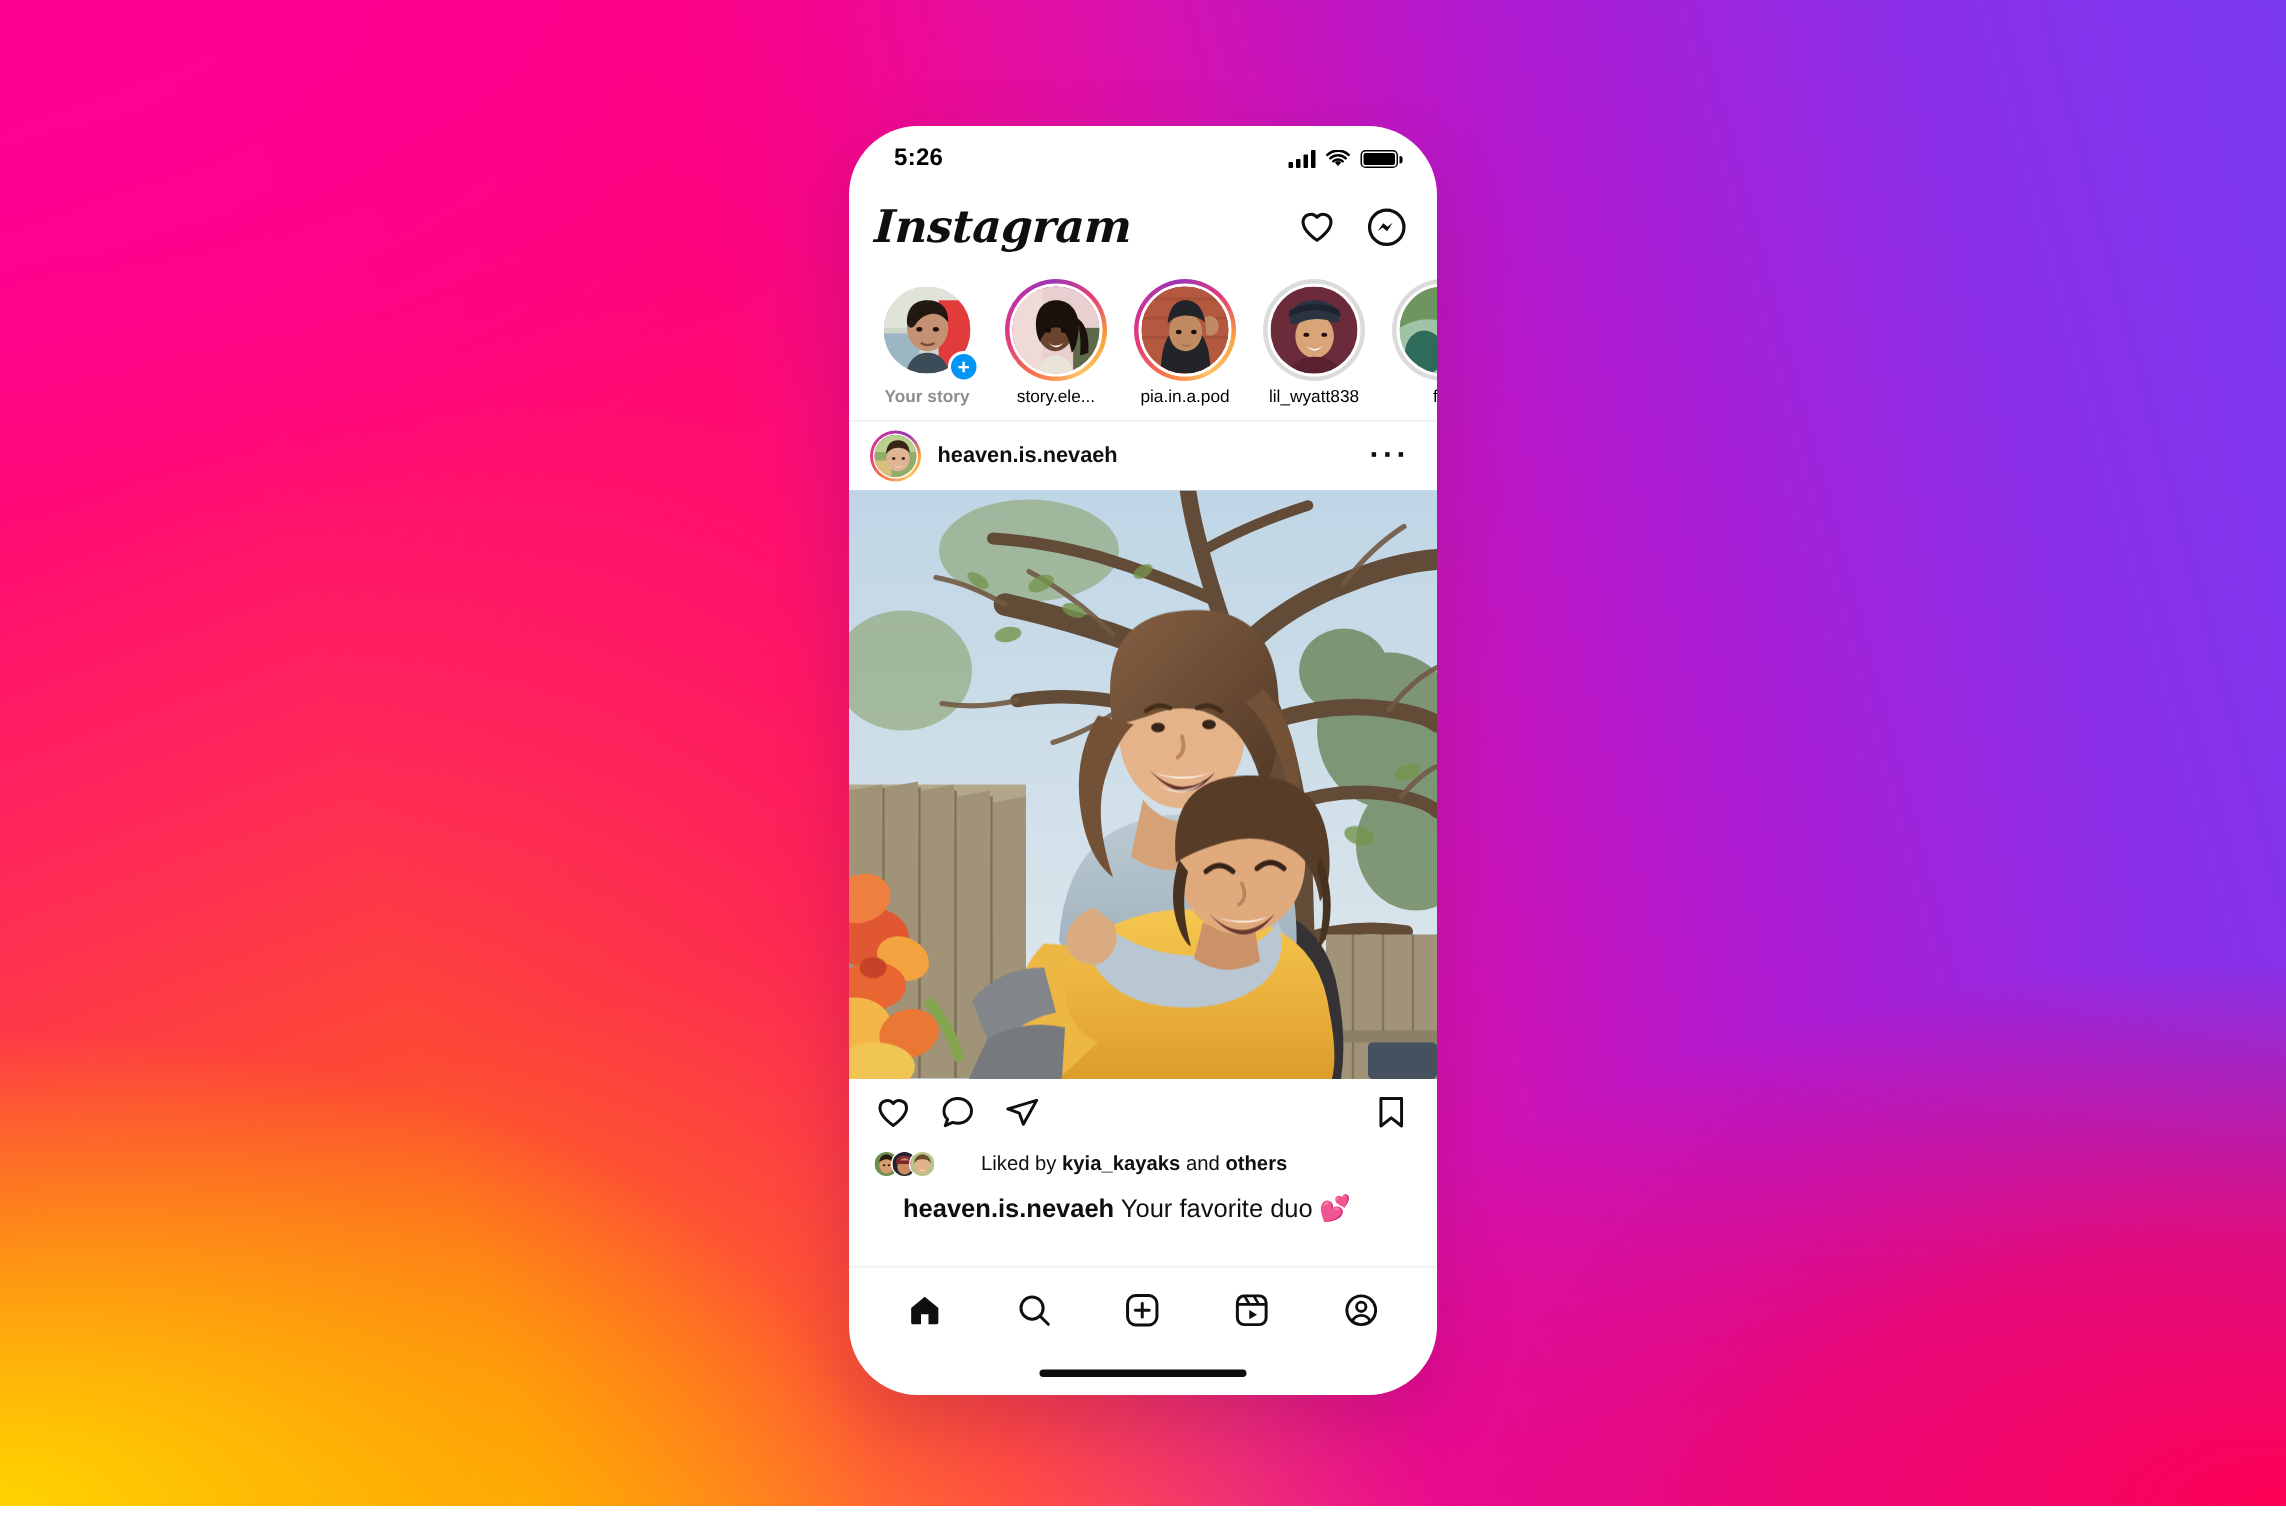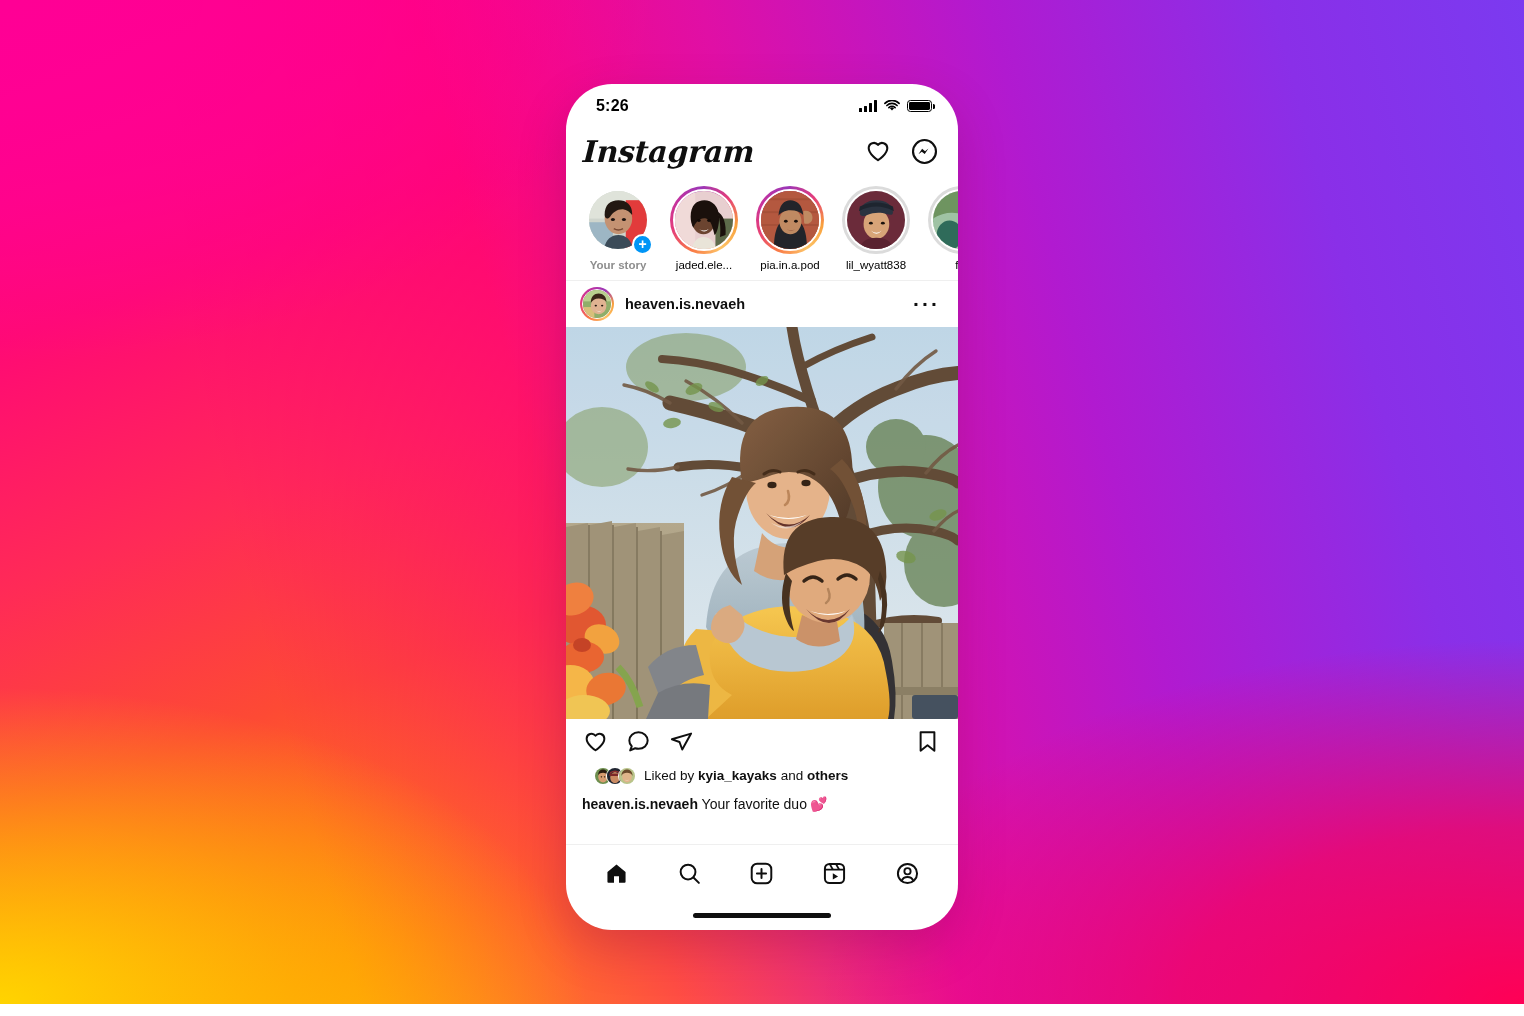--- a/index.html
+++ b/index.html
@@ -183,37 +183,37 @@
     height:44px;
     display:flex; align-items:center;
     padding:0 18px 0 17px;
   }
   .action-group { display:flex; align-items:center; gap:18px; }
   #save-icon { margin-left:auto; }
 
   
   #likes-row {
     display:flex; align-items:center;
-    padding:0 28px; height:25px;
-    font-size:13.5px; color:#0f0f0f;
+    padding:0 16px; height:25px;
+    font-size:13.5px; color:#0f0f0f;gap:22px;
   }
   #like-avatars {
     display:flex; margin-right:8px;
   }
   .like-av {
     width:18px; height:18px; border-radius:50%;
     border:1.6px solid #fff; overflow:hidden;
     position:relative; margin-left:-6px;
   }
   .like-av:first-child { margin-left:0; }
   #likes-text b { font-weight:700; }
 
   #caption-row {
     padding:7px 16px 0;
-    font-size:14px; color:#0f0f0f; line-height:1.3;
+    font-size:17px; color:#0f0f0f; line-height:1.3;margin-left:20px;
   }
   #caption-row b { font-weight:700; }
 
   
   #tab-bar {
     position:absolute; left:0; right:0; bottom:28px;
     height:58px;
     display:flex; align-items:center; justify-content:space-around;
     padding:0 14px;
     border-top:1px solid #efefef;
@@ -312,21 +312,21 @@
               <ellipse cx="31" cy="31" rx="13" ry="16" fill="#6b4430"></ellipse>
               <path d="M17 28c0-13 7-18 15-18s16 6 16 19c0 7-2 17-5 19-2-9-4-16-9-18-6-2-12 4-14 10-2-3-3-8-3-12z" fill="#1a100c"></path>
               <path d="M45 22c4 6 5 18 4 28l6-2c1-12-2-23-10-26z" fill="#1a100c"></path>
               <ellipse cx="26" cy="32" rx="2" ry="1.6" fill="#120b08"></ellipse>
               <ellipse cx="37" cy="32" rx="2" ry="1.6" fill="#120b08"></ellipse>
               <path d="M26 41q5 4 11 0 -5 6-11 0z" fill="#fff"></path>
               <path d="M18 64c2-10 7-14 13-14s12 4 14 14z" fill="#e9e4d8"></path>
             </svg>
           </div>
         </div>
-        <div class="story-label">jaded.ele...</div>
+        <div class="story-label">story.ele...</div>
       </div>
 
       <div class="story">
         <div class="story-ring ring-active">
           <div class="story-inner">
             <svg viewBox="0 0 64 64" class="ico" width="100%" height="100%">
               <rect width="64" height="64" fill="#b4583f"></rect>
               <path d="M0 0h64v64H0z" fill="#b4583f"></path>
               <g opacity=".25" fill="#7d3a27">
                 <rect x="0" y="8" width="64" height="2"></rect>

